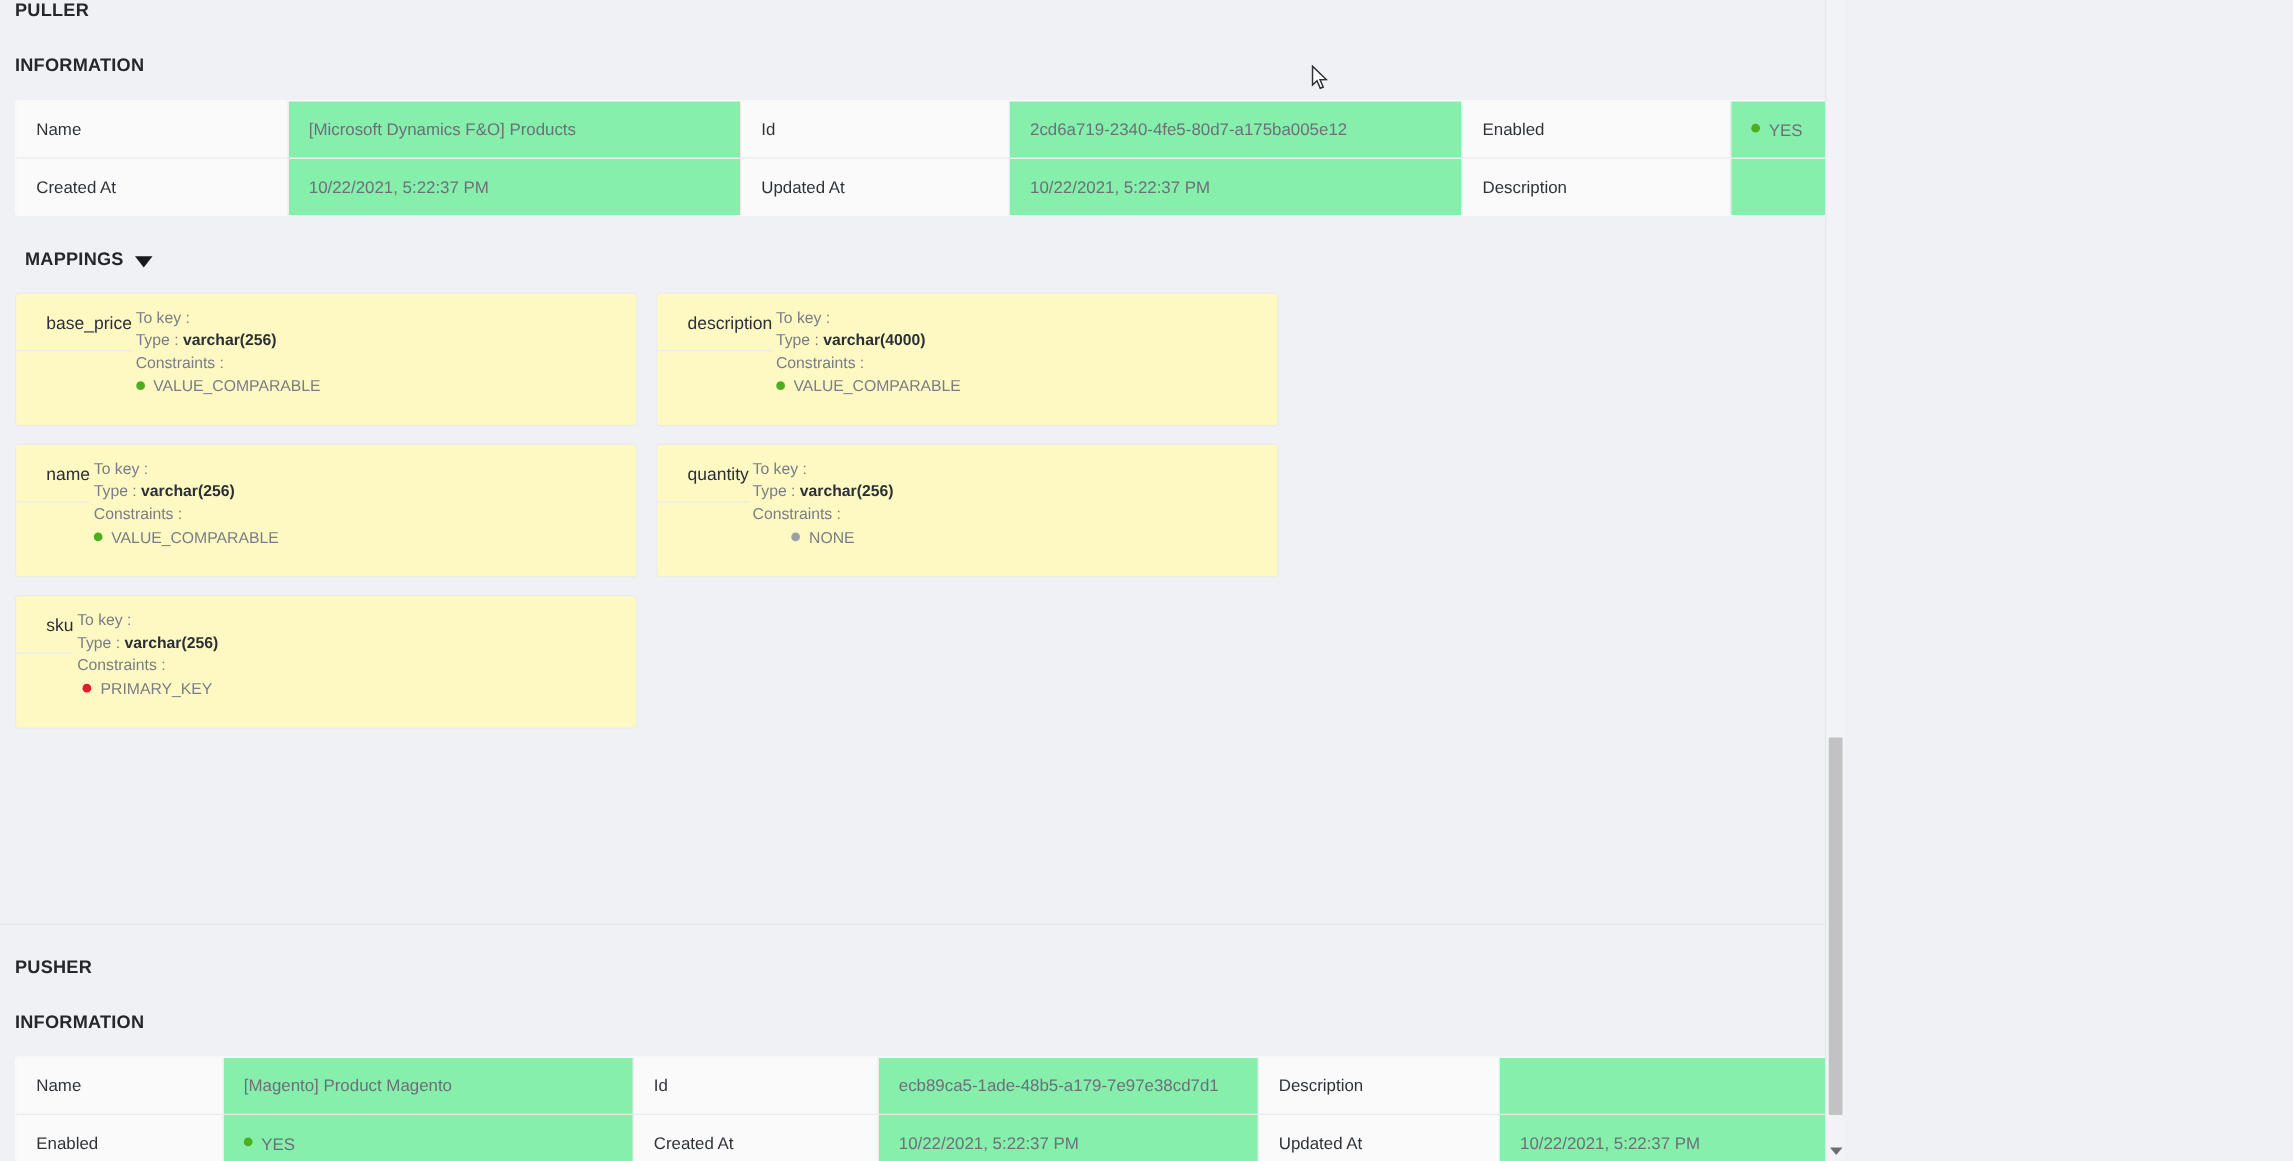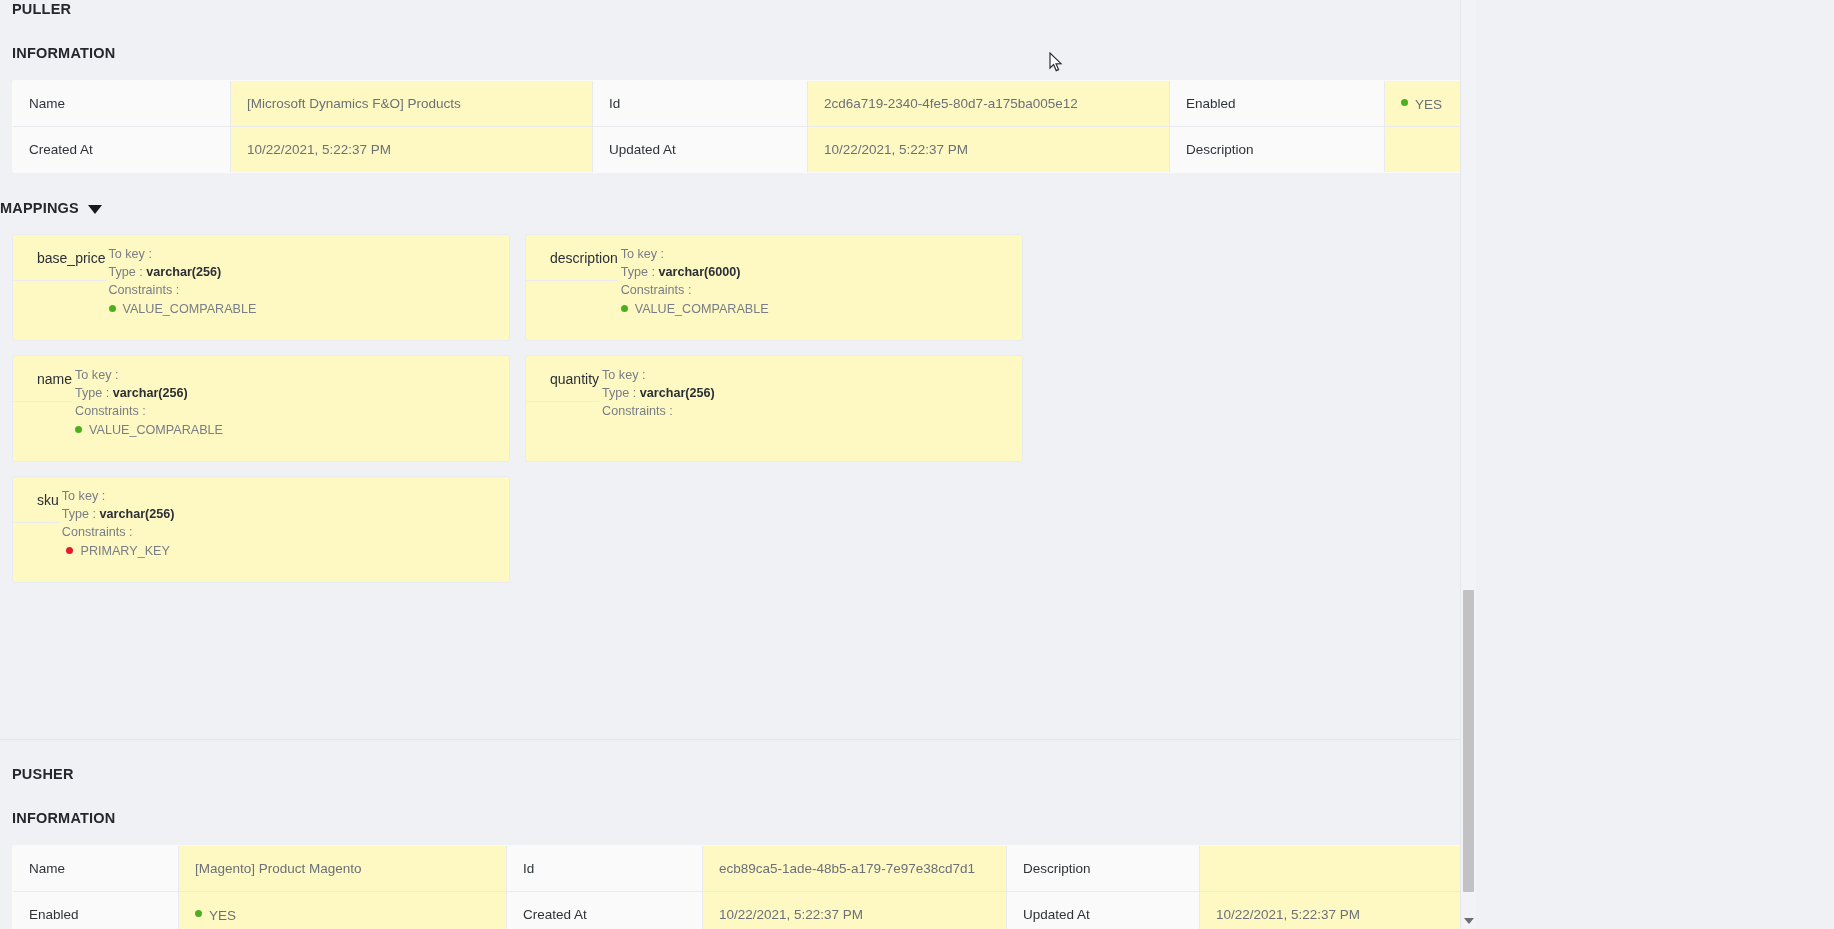--- a/index.html
+++ b/index.html
@@ -27,21 +27,21 @@
     font-size: 14.5px;
     font-weight: bold;
     color: #24272b;
     letter-spacing: 0.2px;
     padding-left: 12px;
   }
   .mappings-header {
     display: flex;
     align-items: center;
     gap: 9px;
-    padding-left: 0;
+    padding-left: 20px;
   }
   .caret-down {
     width: 0; height: 0;
     border-left: 7px solid transparent;
     border-right: 7px solid transparent;
     border-top: 9px solid #16191d;
     margin-top: 2px;
   }
 
   
@@ -66,21 +66,21 @@
     white-space: nowrap;
     overflow: hidden;
     text-overflow: ellipsis;
   }
   .info-table tr:last-child td { border-bottom: none; }
   .info-table td.label {
     background: #fafafa;
     color: #2f3338;
   }
   .info-table td.value {
-    background: #fef9c3;
+    background: #86efac;
     color: #6b7079;
   }
   .info-table td:last-child { border-right: none; }
 
   .dot {
     display: inline-block;
     width: 7px; height: 7px;
     border-radius: 50%;
     margin-right: 7px;
     vertical-align: middle;
@@ -221,21 +221,21 @@
         <div class="row"><span>Type :</span> <b>varchar(256)</b></div>
         <div class="row">Constraints :</div>
         <div class="row constraint"><span class="dot green"></span><span class="ctext">VALUE_COMPARABLE</span></div>
       </div>
     </div>
 
     <div class="card">
       <div class="card-head">description</div>
       <div class="card-body">
         <div class="row"><span>To key :</span> <span></span></div>
-        <div class="row"><span>Type :</span> <b>varchar(6000)</b></div>
+        <div class="row"><span>Type :</span> <b>varchar(4000)</b></div>
         <div class="row">Constraints :</div>
         <div class="row constraint"><span class="dot green"></span><span class="ctext">VALUE_COMPARABLE</span></div>
       </div>
     </div>
 
     <div class="card">
       <div class="card-head">name</div>
       <div class="card-body">
         <div class="row"><span>To key :</span> <span></span></div>
         <div class="row"><span>Type :</span> <b>varchar(256)</b></div>
@@ -243,20 +243,21 @@
         <div class="row constraint"><span class="dot green"></span><span class="ctext">VALUE_COMPARABLE</span></div>
       </div>
     </div>
 
     <div class="card">
       <div class="card-head">quantity</div>
       <div class="card-body">
         <div class="row"><span>To key :</span> <span></span></div>
         <div class="row"><span>Type :</span> <b>varchar(256)</b></div>
         <div class="row">Constraints :</div>
+        <div class="row constraint"><span class="dot grey"></span><span class="ctext">NONE</span></div>
       </div>
     </div>
 
     <div class="card">
       <div class="card-head">sku</div>
       <div class="card-body">
         <div class="row"><span>To key :</span> <span></span></div>
         <div class="row"><span>Type :</span> <b>varchar(256)</b></div>
         <div class="row">Constraints :</div>
         <div class="row constraint"><span class="dot red"></span><span class="ctext">PRIMARY_KEY</span></div>

